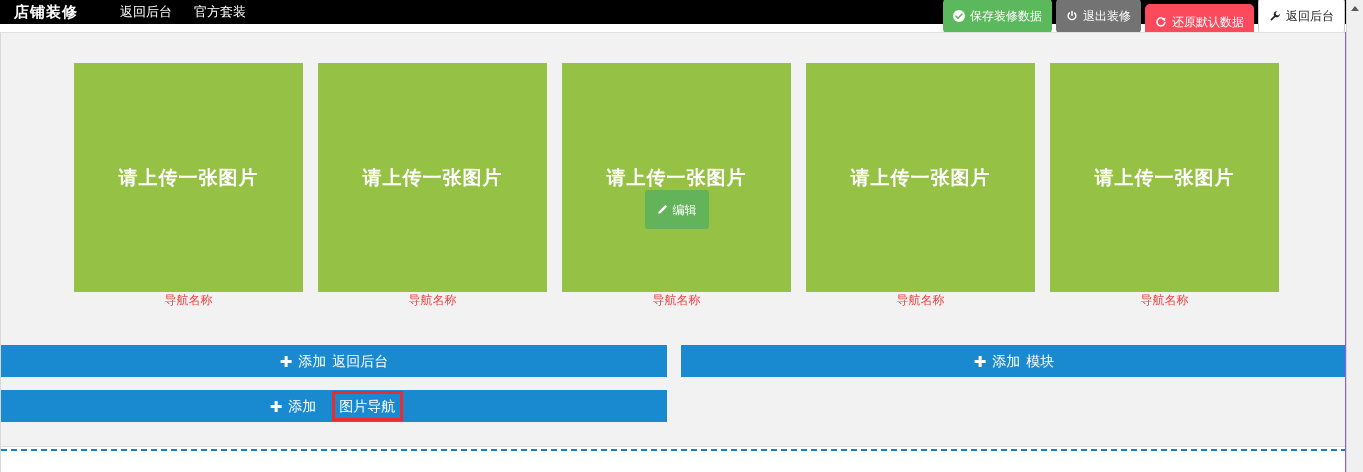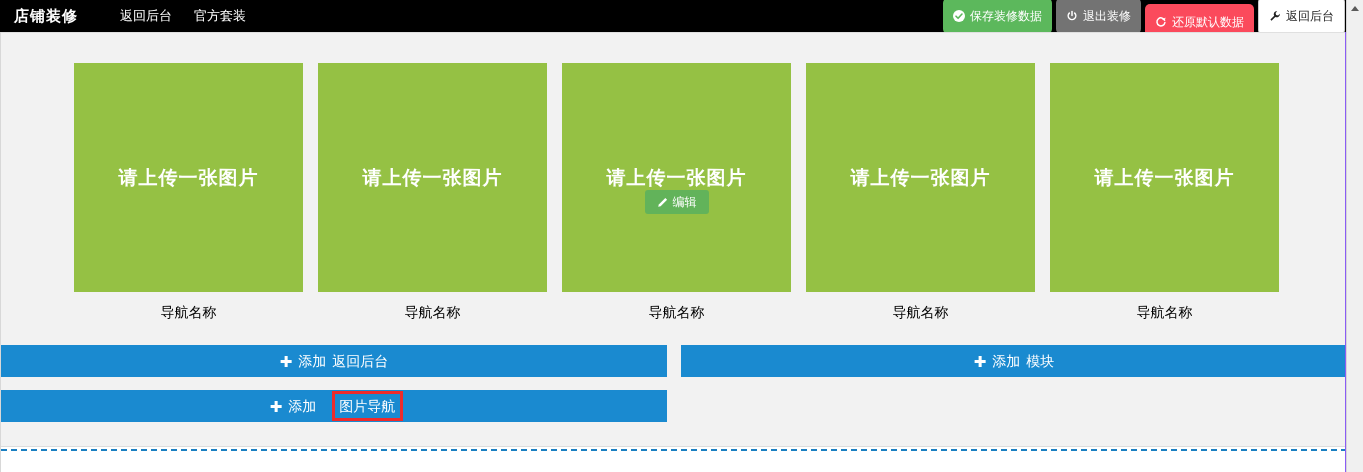--- a/index.html
+++ b/index.html
@@ -10,21 +10,21 @@
     overflow: hidden;
     font-family: "Liberation Sans", "DejaVu Sans", sans-serif;
     background: #ffffff;
   }
 
   
   .topbar {
     position: absolute;
     left: 0; top: 0;
     width: 1363px;
-    height: 32px;
+    height: 24px;
     background: #000000;
     display: flex;
     align-items: center;
   }
 
   .brand {
     color: #ffffff;
     font-size: 15px;
     font-weight: bold;
     margin-left: 14px;
@@ -135,36 +135,35 @@
   }
 
   .edit-btn {
     position: absolute;
     left: 50%;
     transform: translateX(-50%);
     top: 127px;
     background: #62b35a;
     color: #ffffff;
     font-size: 12px;
-    height: 24px;
+    height: 39px;
     border-radius: 3px;
     padding: 0 12px;
     display: inline-flex;
     align-items: center;
     gap: 5px;
     cursor: pointer;
     white-space: nowrap;
     line-height: 1;
   }
   .edit-btn svg { display: block; }
 
   .card-label {
-    margin-top: 12px;
-    font-size: 14px;
-    color: #000000;
+    font-size: 12px;
+    color: #ef4444;
     white-space: nowrap;
   }
 
   
   .addbar-row {
     position: absolute;
     left: 0;
     width: 1346px;
     display: flex;
     gap: 14px;

